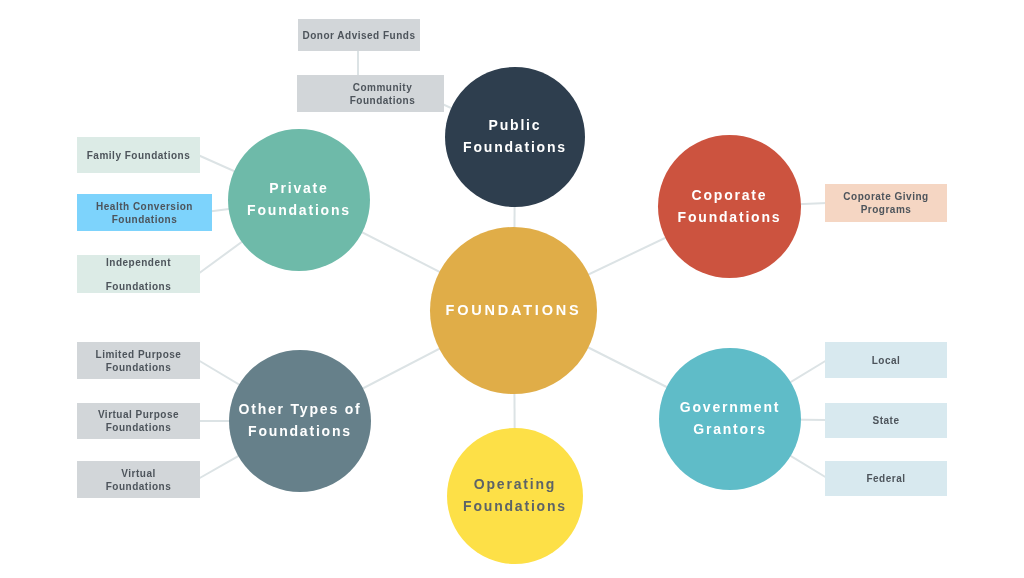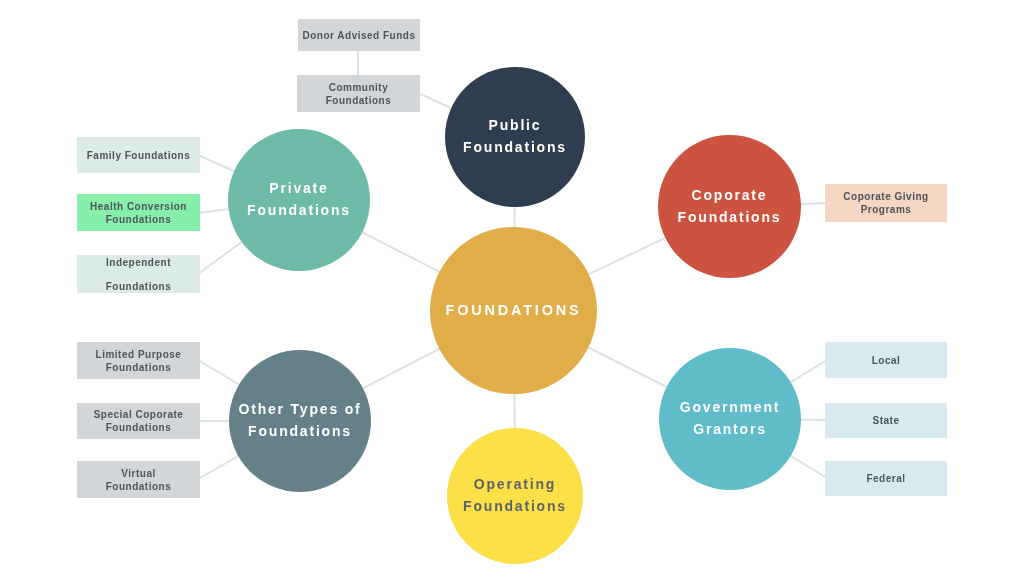--- a/index.html
+++ b/index.html
@@ -120,51 +120,51 @@
     <div class="node-label">
       <span class="tline">Operating</span>
       <span class="tline">Foundations</span>
     </div>
   </div>
 
   <div class="tag" style="left: 298px; top: 19px; width: 122px; height: 32px; background-color: rgb(210, 214, 217); color: rgb(77, 84, 91);">
     <span class="tline">Donor Advised Funds</span>
   </div>
 
-  <div class="tag" style="left: 297px; top: 75px; width: 123px; height: 37px; background-color: rgb(210, 214, 217); color: rgb(77, 84, 91);">
+  <div class="tag" style="left: 297px; top: 75px; width: 123px; height: 37px; background-color: rgb(210, 214, 217); color: rgb(77, 84, 91); padding-left: 24px;">
     <span class="tline">Community</span>
     <span class="tline">Foundations</span>
   </div>
 
   <div class="tag" style="left: 77px; top: 137px; width: 123px; height: 36px; background-color: rgb(220, 235, 230); color: rgb(77, 84, 91);">
     <span class="tline">Family Foundations</span>
   </div>
 
-  <div class="tag" style="left: 77px; top: 194px; width: 123px; height: 37px; background-color: #86efac; color: rgb(77, 84, 91);">
+  <div class="tag" style="left: 77px; top: 194px; width: 135px; height: 37px; background-color: #7dd3fc; color: rgb(77, 84, 91);">
     <span class="tline">Health Conversion</span>
     <span class="tline">Foundations</span>
   </div>
 
   <div class="tag" style="left: 77px; top: 255px; width: 123px; height: 38px; background-color: rgb(220, 235, 230); color: rgb(77, 84, 91); gap: 11px;">
     <span class="tline">Independent</span>
     <span class="tline">Foundations</span>
   </div>
 
   <div class="tag" style="left: 825px; top: 184px; width: 122px; height: 38px; background-color: rgb(245, 214, 195); color: rgb(77, 84, 91);">
     <span class="tline">Coporate Giving</span>
     <span class="tline">Programs</span>
   </div>
 
   <div class="tag" style="left: 77px; top: 342px; width: 123px; height: 37px; background-color: rgb(210, 214, 217); color: rgb(77, 84, 91);">
     <span class="tline">Limited Purpose</span>
     <span class="tline">Foundations</span>
   </div>
 
   <div class="tag" style="left: 77px; top: 403px; width: 123px; height: 36px; background-color: rgb(210, 214, 217); color: rgb(77, 84, 91);">
-    <span class="tline">Special Coporate</span>
+    <span class="tline">Virtual Purpose</span>
     <span class="tline">Foundations</span>
   </div>
 
   <div class="tag" style="left: 77px; top: 461px; width: 123px; height: 37px; background-color: rgb(210, 214, 217); color: rgb(77, 84, 91);">
     <span class="tline">Virtual</span>
     <span class="tline">Foundations</span>
   </div>
 
   <div class="tag" style="left: 825px; top: 342px; width: 122px; height: 36px; background-color: rgb(216, 233, 239); color: rgb(77, 84, 91);">
     <span class="tline">Local</span>

